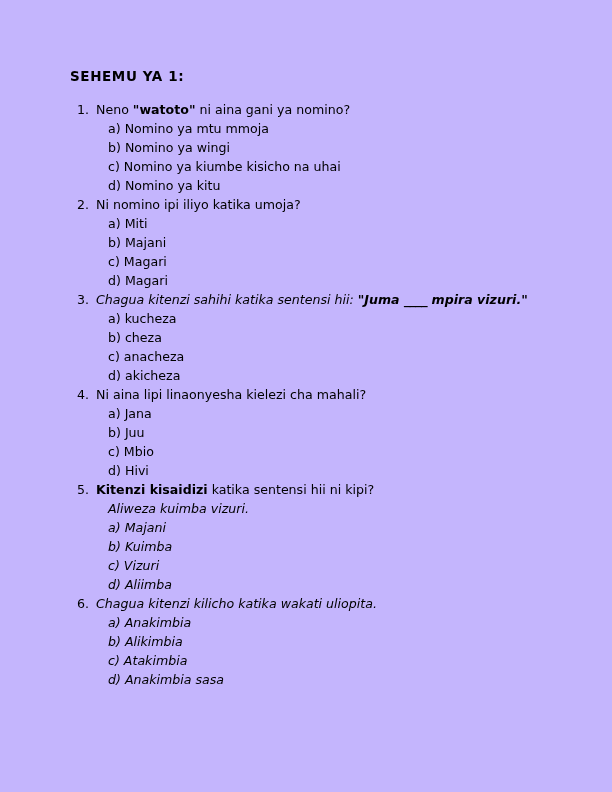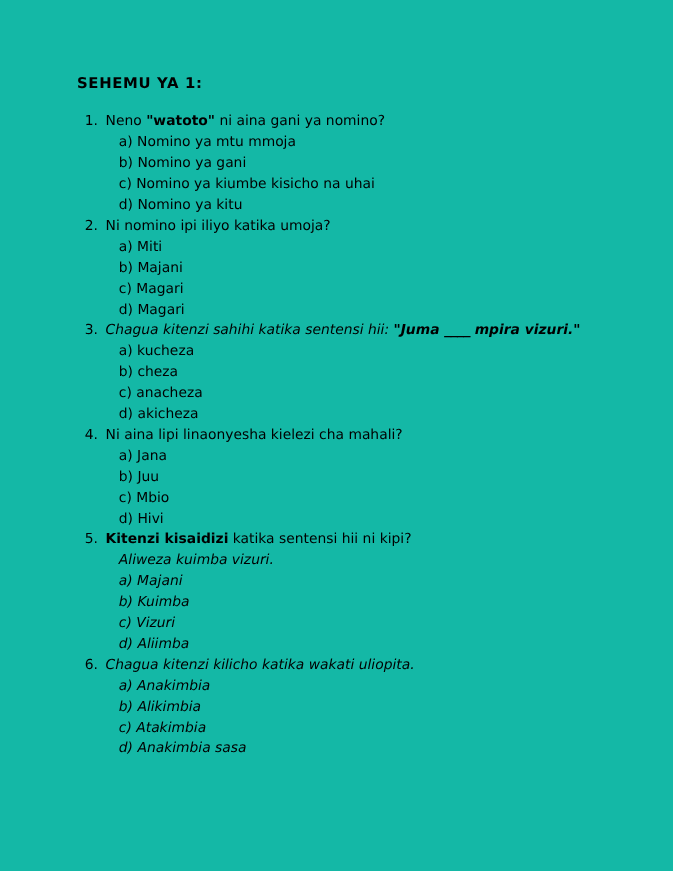--- a/index.html
+++ b/index.html
@@ -15,21 +15,21 @@
     font-family: "DejaVu Sans", sans-serif;
     color: #000000;
     -webkit-font-smoothing: antialiased;
   }
   .page {
     position: absolute;
     left: 0;
     top: 0;
     width: 612px;
     height: 792px;
-    background: #14b8a6;
+    background: #c4b5fd;
     overflow: hidden;
   }
   .section-title {
     position: absolute;
     left: 70px;
     top: 68px;
     font-size: 13.5px;
     font-weight: bold;
     letter-spacing: 0.6px;
     white-space: nowrap;
@@ -113,21 +113,21 @@
   <div class="question-list">
       <div class="question">
         <div class="stem-line">
           <span class="q-number">1.</span>
           <span class="stem-text"><span>Neno </span><b class="bold">"watoto"</b><span> ni aina gani ya nomino?</span></span>
         </div>
         <div class="option">
           <span class="option-text">a) Nomino ya mtu mmoja</span>
         </div>
         <div class="option">
-          <span class="option-text">b) Nomino ya gani</span>
+          <span class="option-text">b) Nomino ya wingi</span>
         </div>
         <div class="option">
           <span class="option-text">c) Nomino ya kiumbe kisicho na uhai</span>
         </div>
         <div class="option">
           <span class="option-text">d) Nomino ya kitu</span>
         </div>
       </div>
       <div class="question">
         <div class="stem-line">

